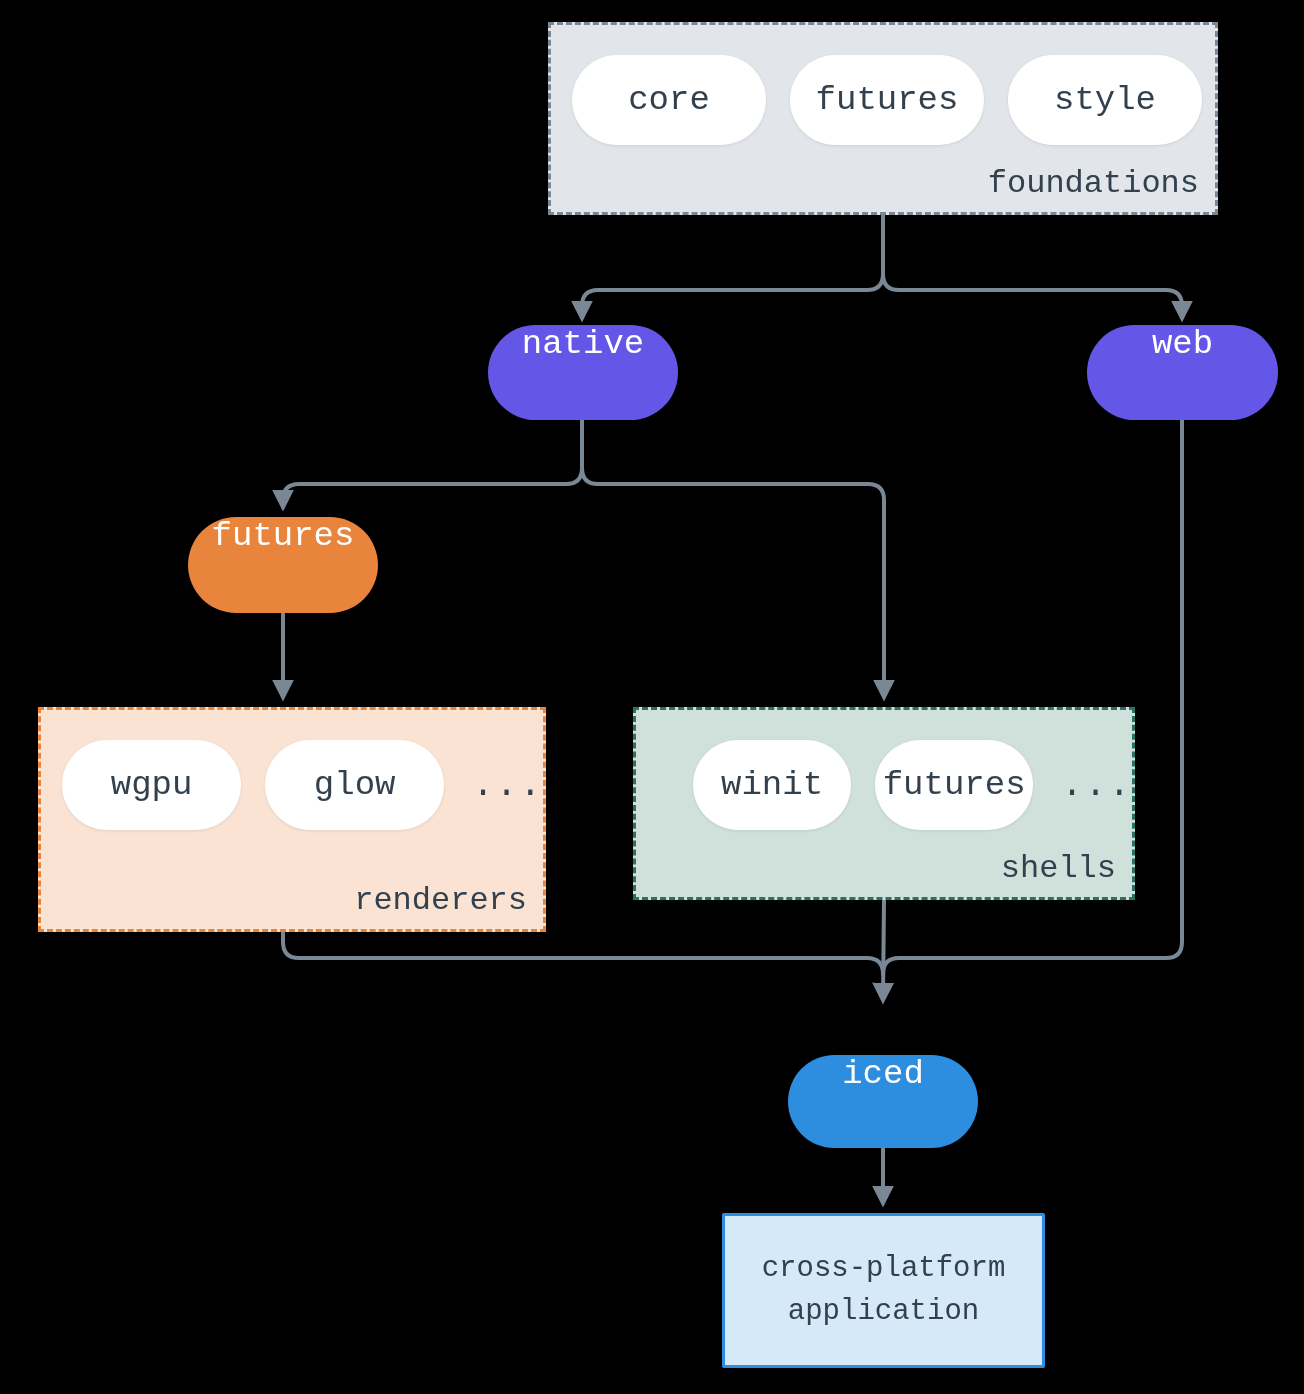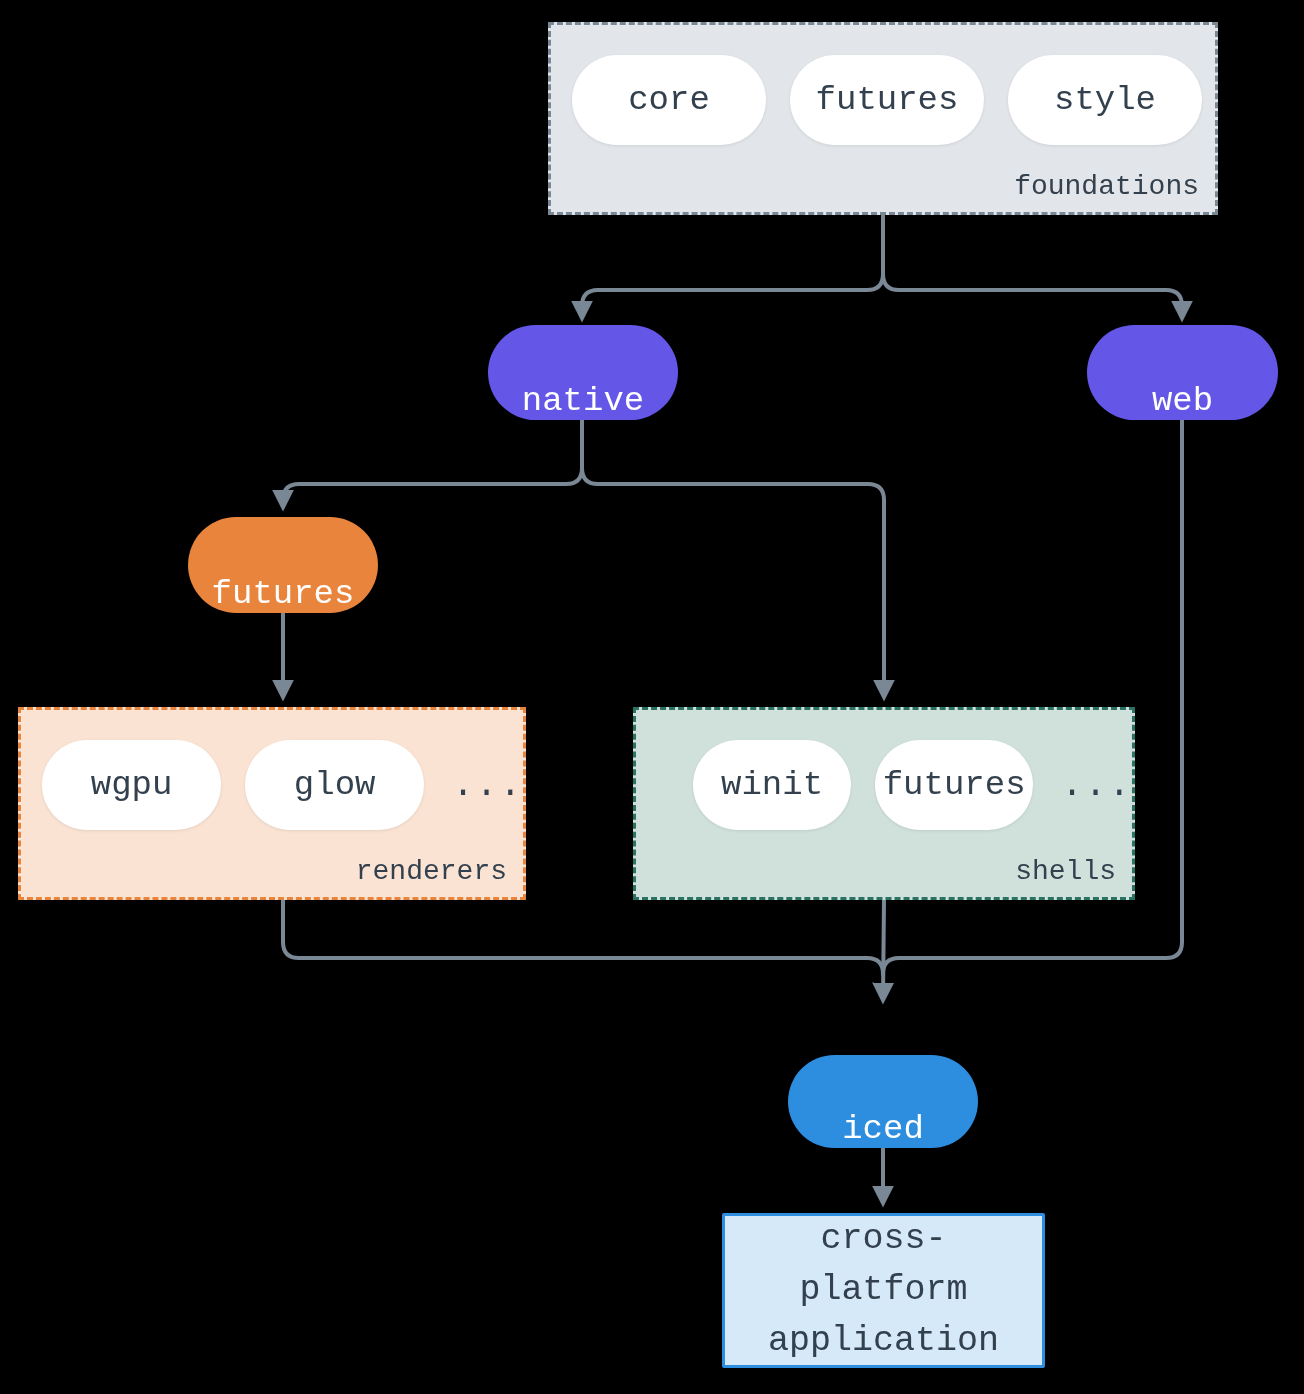--- a/index.html
+++ b/index.html
@@ -4,48 +4,48 @@
 <style>
   html,body{margin:0;padding:0;background:#000;}
   #stage{
     position:relative;width:1304px;height:1394px;background:#000;overflow:hidden;
     font-family:Liberation Mono, monospace;
   }
   #edges{position:absolute;left:0;top:0;width:1304px;height:1394px;pointer-events:none;}
 
   .group-box{position:absolute;box-sizing:border-box;border:3px dashed transparent;}
   .group-box .pill-row{display:flex;align-items:center;gap:24px;padding:30px 0 0 21px;}
-  .group-label{position:absolute;right:16px;bottom:10px;font-size:28px;color:#33404d;}
+  .group-label{position:absolute;right:16px;bottom:10px;font-size:32px;color:#33404d;}
 
   .pill{
     box-sizing:border-box;width:194px;height:90px;border-radius:45px;background:#fff;
     display:flex;align-items:center;justify-content:center;
     font-size:34px;color:#33404d;box-shadow:0 1px 3px rgba(40,50,60,0.10);
   }
   .ellipsis{font-size:36px;color:#33404d;letter-spacing:2px;margin-left:4px;}
 
   .node-pill{
     position:absolute;box-sizing:border-box;border-radius:48px;
-    display:flex;align-items:flex-end;justify-content:center;
+    display:flex;align-items:flex-start;justify-content:center;
     font-size:34px;color:#ffffff;
   }
   #node-native{left:488px;top:325px;width:190px;height:95px;}
   #node-web{left:1087px;top:325px;width:191px;height:95px;}
   #node-graphics{left:188px;top:517px;width:190px;height:96px;}
   #node-iced{left:788px;top:1010px;width:190px;height:93px;margin-top:45px;}
 
   #box-foundations{left:548px;top:22px;width:670px;height:193px;}
-  #box-renderers{left:18px;top:707px;width:508px;height:193px;}
+  #box-renderers{left:38px;top:707px;width:508px;height:225px;}
   #box-shells{left:633px;top:707px;width:502px;height:193px;}
 
   #node-application{
     position:absolute;left:722px;top:1213px;width:323px;height:155px;box-sizing:border-box;
     border:3px solid transparent;border-radius:2px;
     display:flex;align-items:center;justify-content:center;text-align:center;
-    font-size:35px;line-height:1.45;color:#33404d;padding:0 30px;
+    font-size:29px;line-height:1.45;color:#33404d;padding:0 30px;
   }
 </style>
 </head>
 <body>
 
 <div id="stage">
 
   <svg id="edges" viewBox="0 0 1304 1394">
     <defs>
       <marker id="arrow" viewBox="0 0 10 10" refX="7" refY="5" markerWidth="5.5" markerHeight="5.5" orient="auto">

